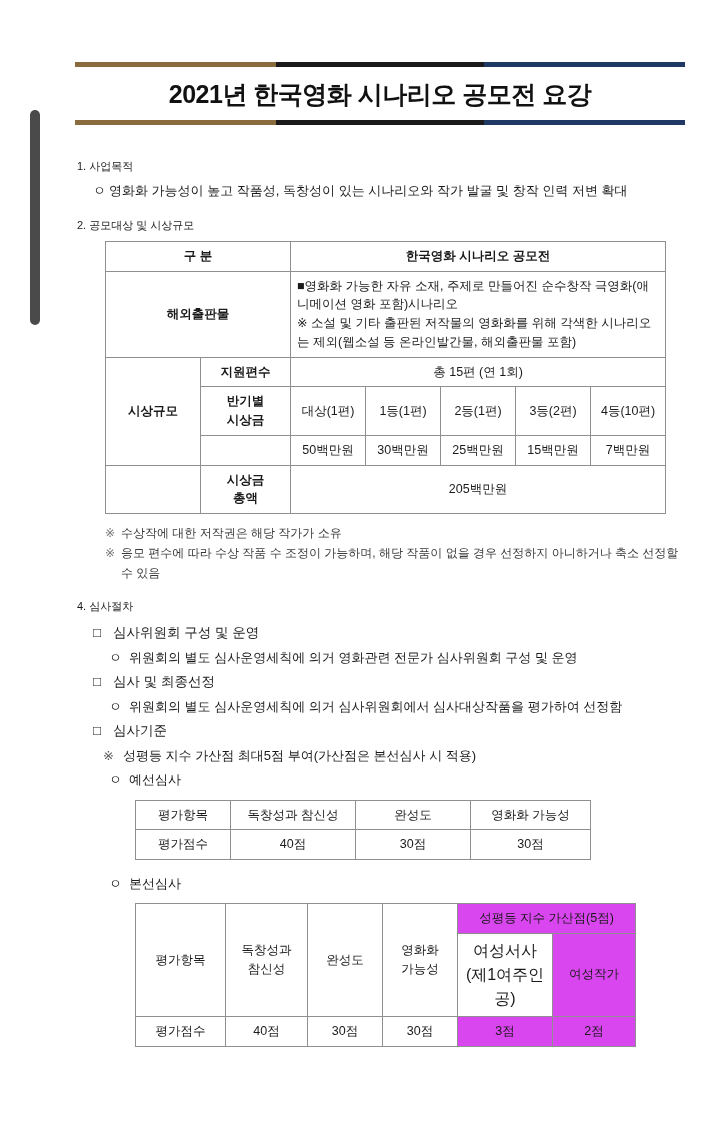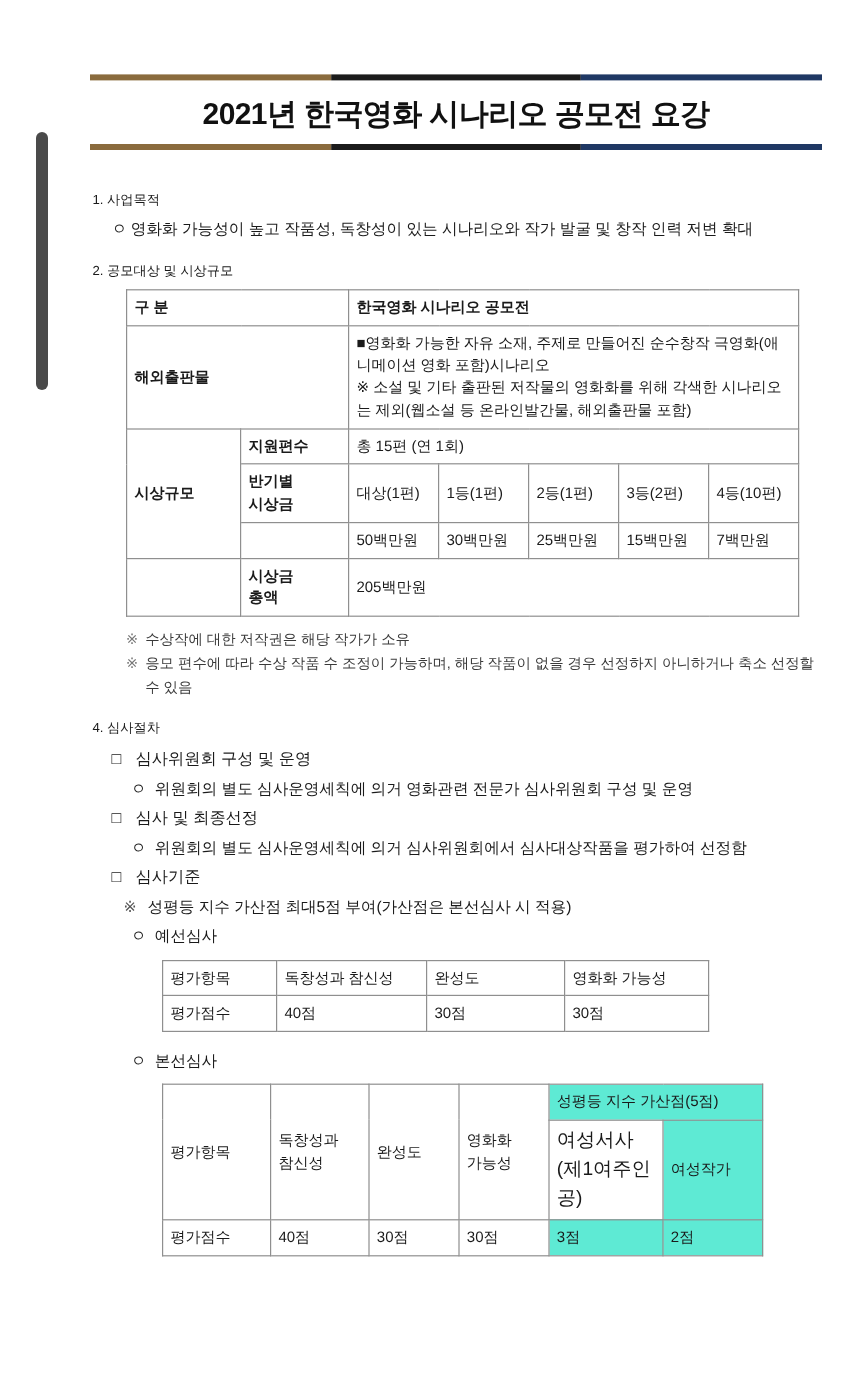--- a/index.html
+++ b/index.html
@@ -84,21 +84,21 @@
     width: 100%;
     table-layout: fixed;
   }
   table td, table th {
     border: 1px solid #8f8f8f;
     padding: 5px 6px;
     vertical-align: middle;
     font-weight: normal;
     line-height: 1.5;
   }
-  .tc { text-align: left; }
+  .tc { text-align: center; }
   .tl { text-align: left; margin-top: 47px; }
   .bold { font-weight: bold; }
 
   .tbl-wrap-1 { margin: 8px 0 0 30px; width: 560px; }
   .tbl-wrap-1 table { width: 560px; }
 
   .note {
     font-size: 12px;
     color: #3a3a3a;
     margin-left: 30px;
@@ -124,21 +124,21 @@
     line-height: 1.85;
     margin-left: 28px;
   }
   .line-note .mk { flex: 0 0 20px; color: #555; }
 
   .tbl-wrap-2 { margin: 7px 0 0 60px; width: 455px; }
   .tbl-wrap-2 table { width: 455px; }
   .tbl-wrap-3 { margin: 7px 0 0 60px; width: 500px; }
   .tbl-wrap-3 table { width: 500px; }
 
-  .hl { background: #5eead4; }
+  .hl { background: #d946ef; }
   .small { font-size: 16px; }
 </style>
 </head>
 <body>
 
 <div class="scroll-track"></div>
 
 <div class="page">
 
   <div class="title-block">

